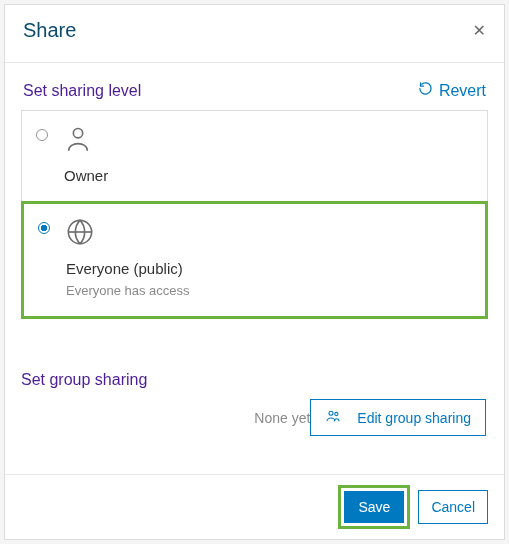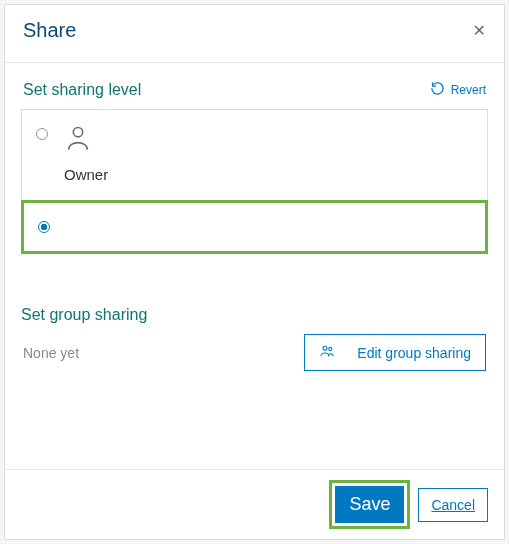--- a/index.html
+++ b/index.html
@@ -41,29 +41,29 @@
     border-top: 1px solid #e7e7e7;
   }
   .section-header {
     display: flex;
     align-items: center;
     justify-content: space-between;
     padding: 18px 2px 10px 2px;
   }
   .section-title {
     font-size: 16px;
-    color: #0f766e;
+    color: #4c1d95;
     font-weight: 400;
   }
   .revert-btn {
     display: flex;
     align-items: center;
     gap: 6px;
     color: #0079c1;
-    font-size: 12px;
+    font-size: 16px;
     background: none;
     border: none;
     cursor: pointer;
   }
   .revert-btn svg { width: 15px; height: 15px; }
   .options-box {
     border: 1px solid #dcdcdc;
   }
   .option {
     display: flex;
@@ -92,28 +92,28 @@
   }
   .option-content { display: flex; flex-direction: column; gap: 6px; }
   .option-icon { color: #6e6e6e; margin-bottom: 4px; }
   .option-icon svg { width: 28px; height: 28px; stroke: #6e6e6e; }
   .option-label { font-size: 15px; color: #323232; }
   .option-desc { font-size: 13px; color: #8a8a8a; }
   .group-section { padding-top: 52px; }
   .group-row {
     display: flex;
     align-items: center;
-    justify-content: space-between;
+    justify-content: flex-end;
     padding: 10px 2px 0 2px;
   }
   .none-yet { font-size: 14px; color: #8a8a8a; }
   .edit-group-btn {
     display: flex;
     align-items: center;
-    gap: 22px;
+    gap: 16px;
     color: #0079c1;
     border: 1px solid #0079c1;
     background: #fff;
     font-size: 14px;
     padding: 8px 14px;
     cursor: pointer;
   }
   .edit-group-btn svg { width: 16px; height: 16px; }
   .dialog-footer {
     border-top: 1px solid #e7e7e7;
@@ -125,32 +125,31 @@
   }
   .save-wrap {
     border: 3px solid #6bb23f;
     padding: 3px;
     display: inline-block;
   }
   .save-btn {
     background: #0079c1;
     color: #fff;
     border: none;
-    font-size: 18px;
+    font-size: 14px;
     padding: 8px 14px;
     cursor: pointer;
   }
   .cancel-btn {
     background: #fff;
     color: #0079c1;
     border: 1px solid #0079c1;
     font-size: 14px;
     padding: 8px 12px;
     cursor: pointer;
-    text-decoration: underline;
   }
 </style>
 </head>
 <body>
 
 <div class="dialog">
 
   <div class="dialog-header">
     <h1 class="dialog-title">Share</h1>
     <span class="close-icon">✕</span>
@@ -181,20 +180,31 @@
               <circle cx="12" cy="7" r="4"></circle>
               <path d="M4 22c0-4 4-6 8-6s8 2 8 6"></path>
             </svg>
           </span>
           <span class="option-label">Owner</span>
         </div>
       </div>
 
       <div class="option option-hl">
         <span class="radio checked"></span>
+        <div class="option-content">
+          <span class="option-icon">
+            <svg viewBox="0 0 24 24" fill="none" stroke-width="1.4">
+              <circle cx="12" cy="12" r="10"></circle>
+              <path d="M2 12h20"></path>
+              <path d="M12 2c3 3 4 7 4 10s-1 7-4 10c-3-3-4-7-4-10s1-7 4-10z"></path>
+            </svg>
+          </span>
+          <span class="option-label">Everyone (public)</span>
+          <span class="option-desc">Everyone has access</span>
+        </div>
       </div>
 
     </div>
 
     <div class="group-section">
       <div class="section-title">Set group sharing</div>
       <div class="group-row">
         <span class="none-yet">None yet</span>
         <button class="edit-group-btn">
           <span>

